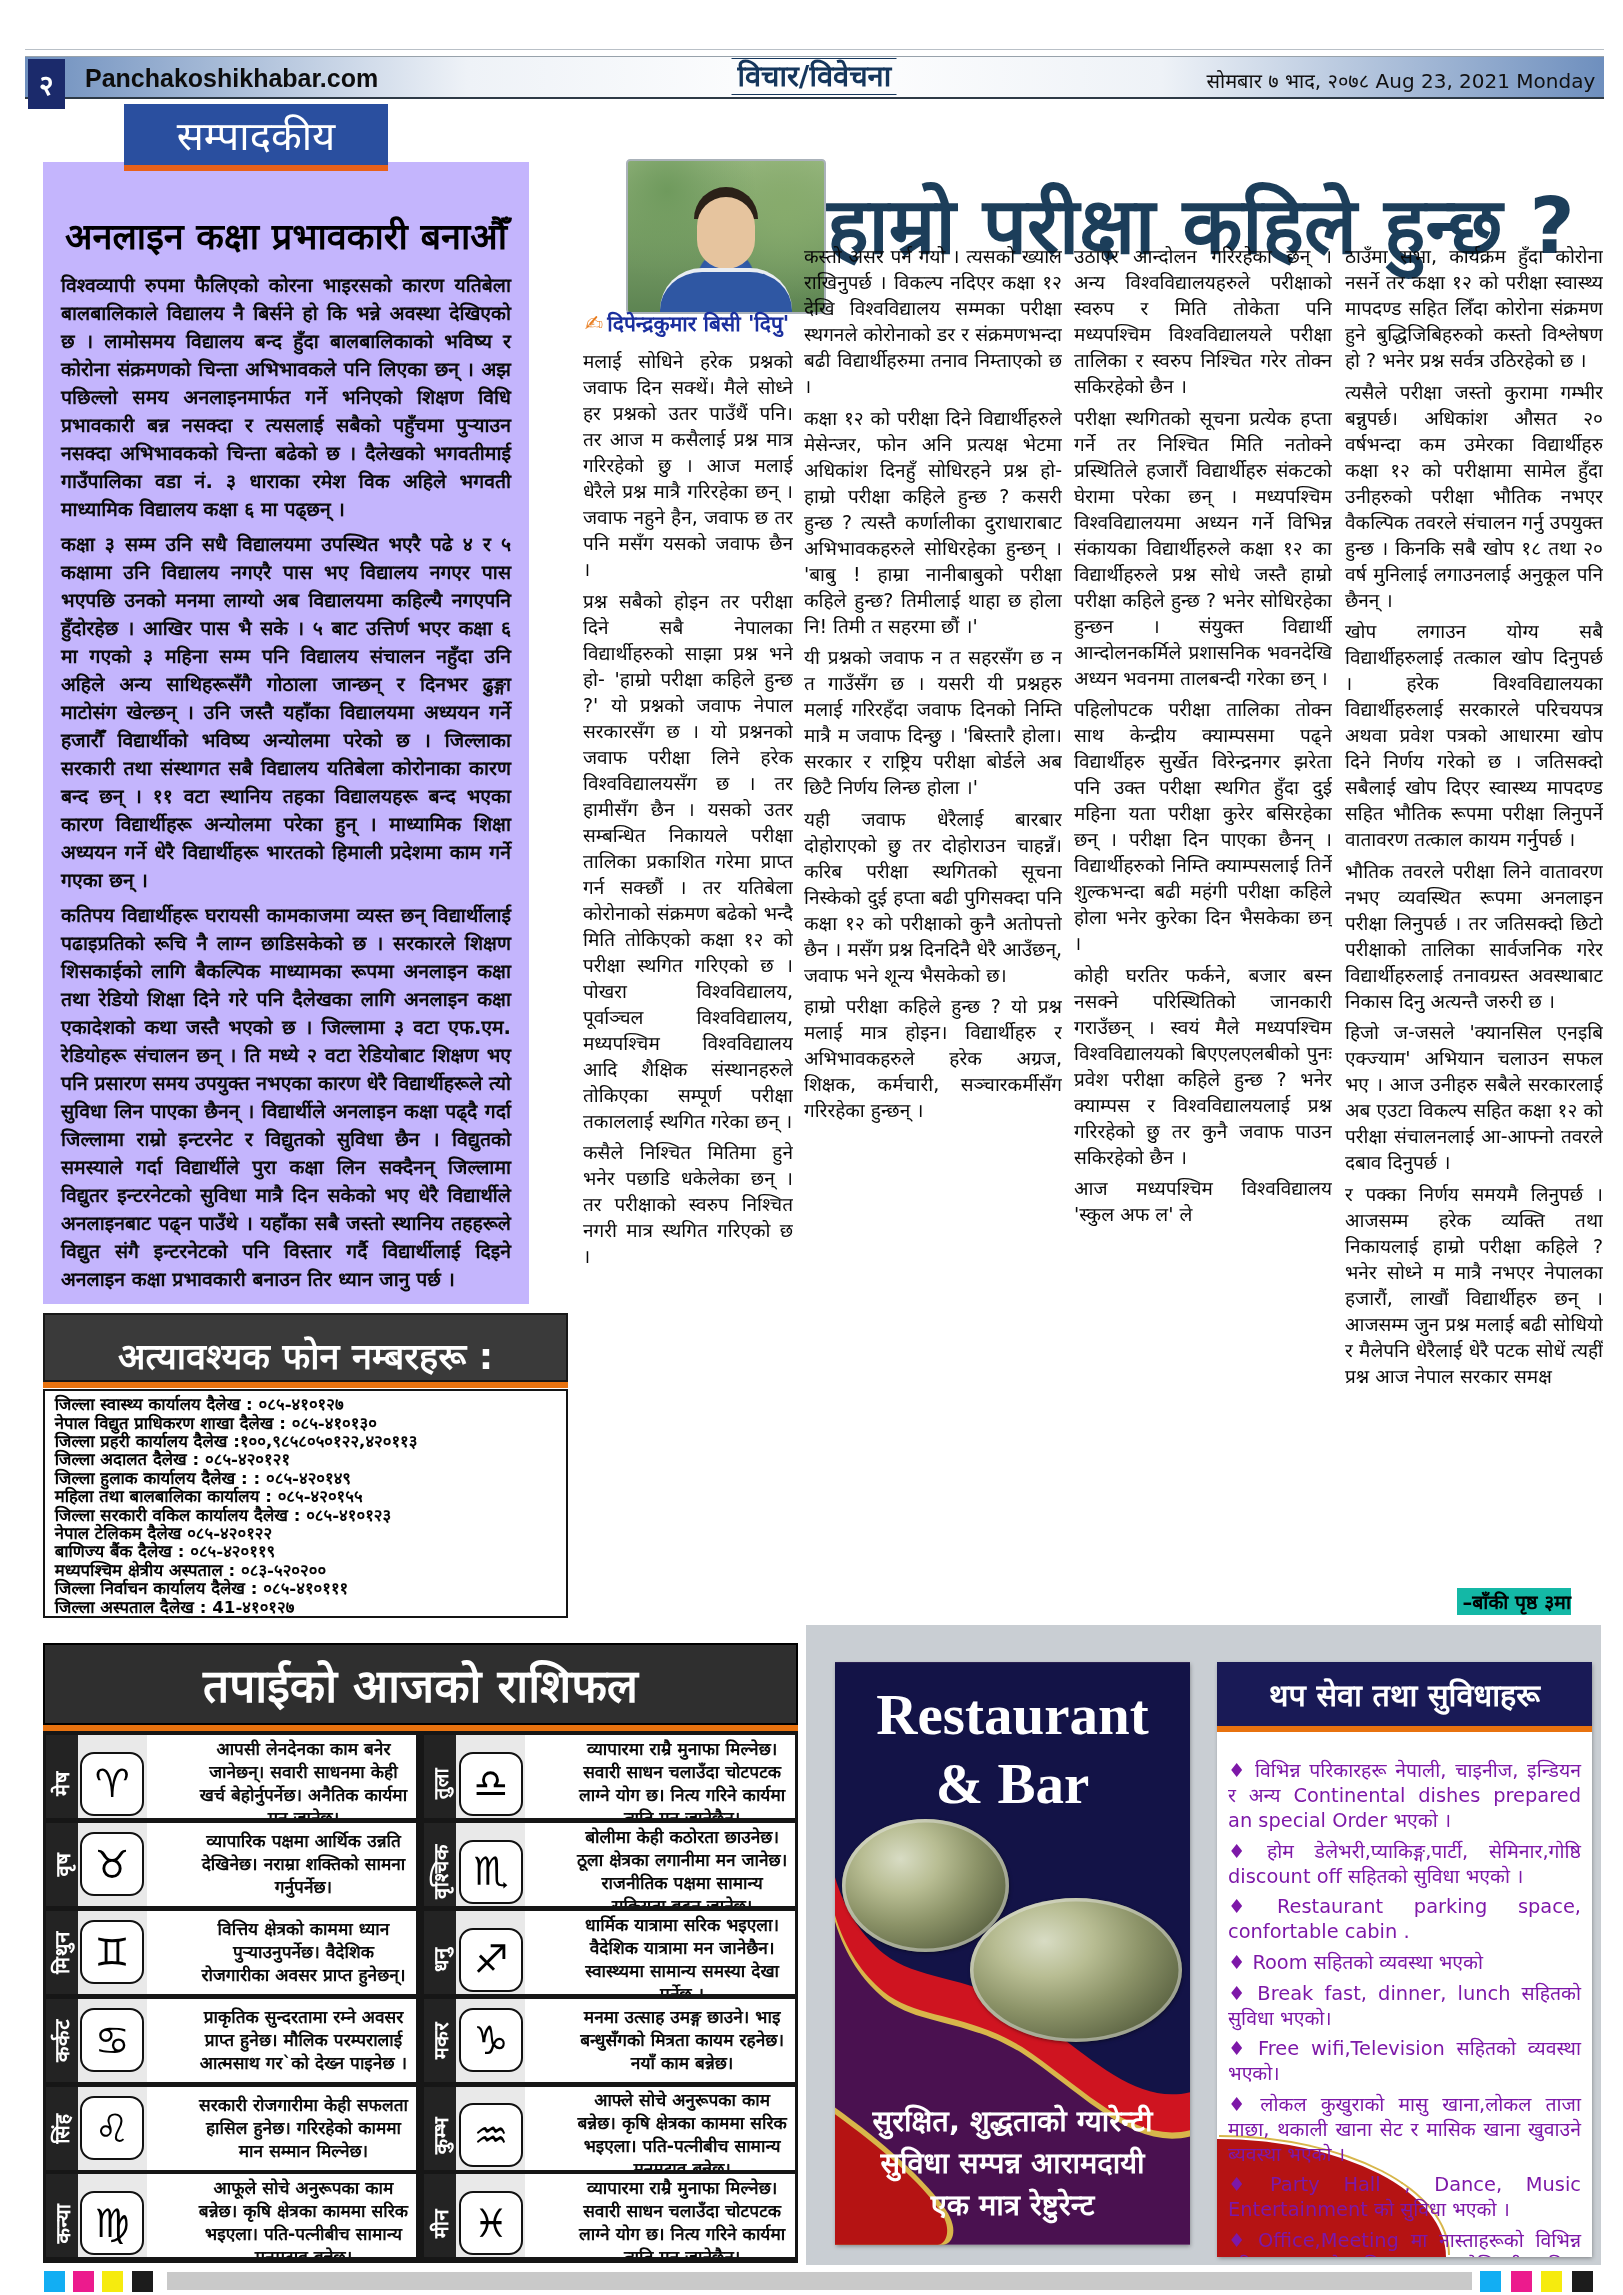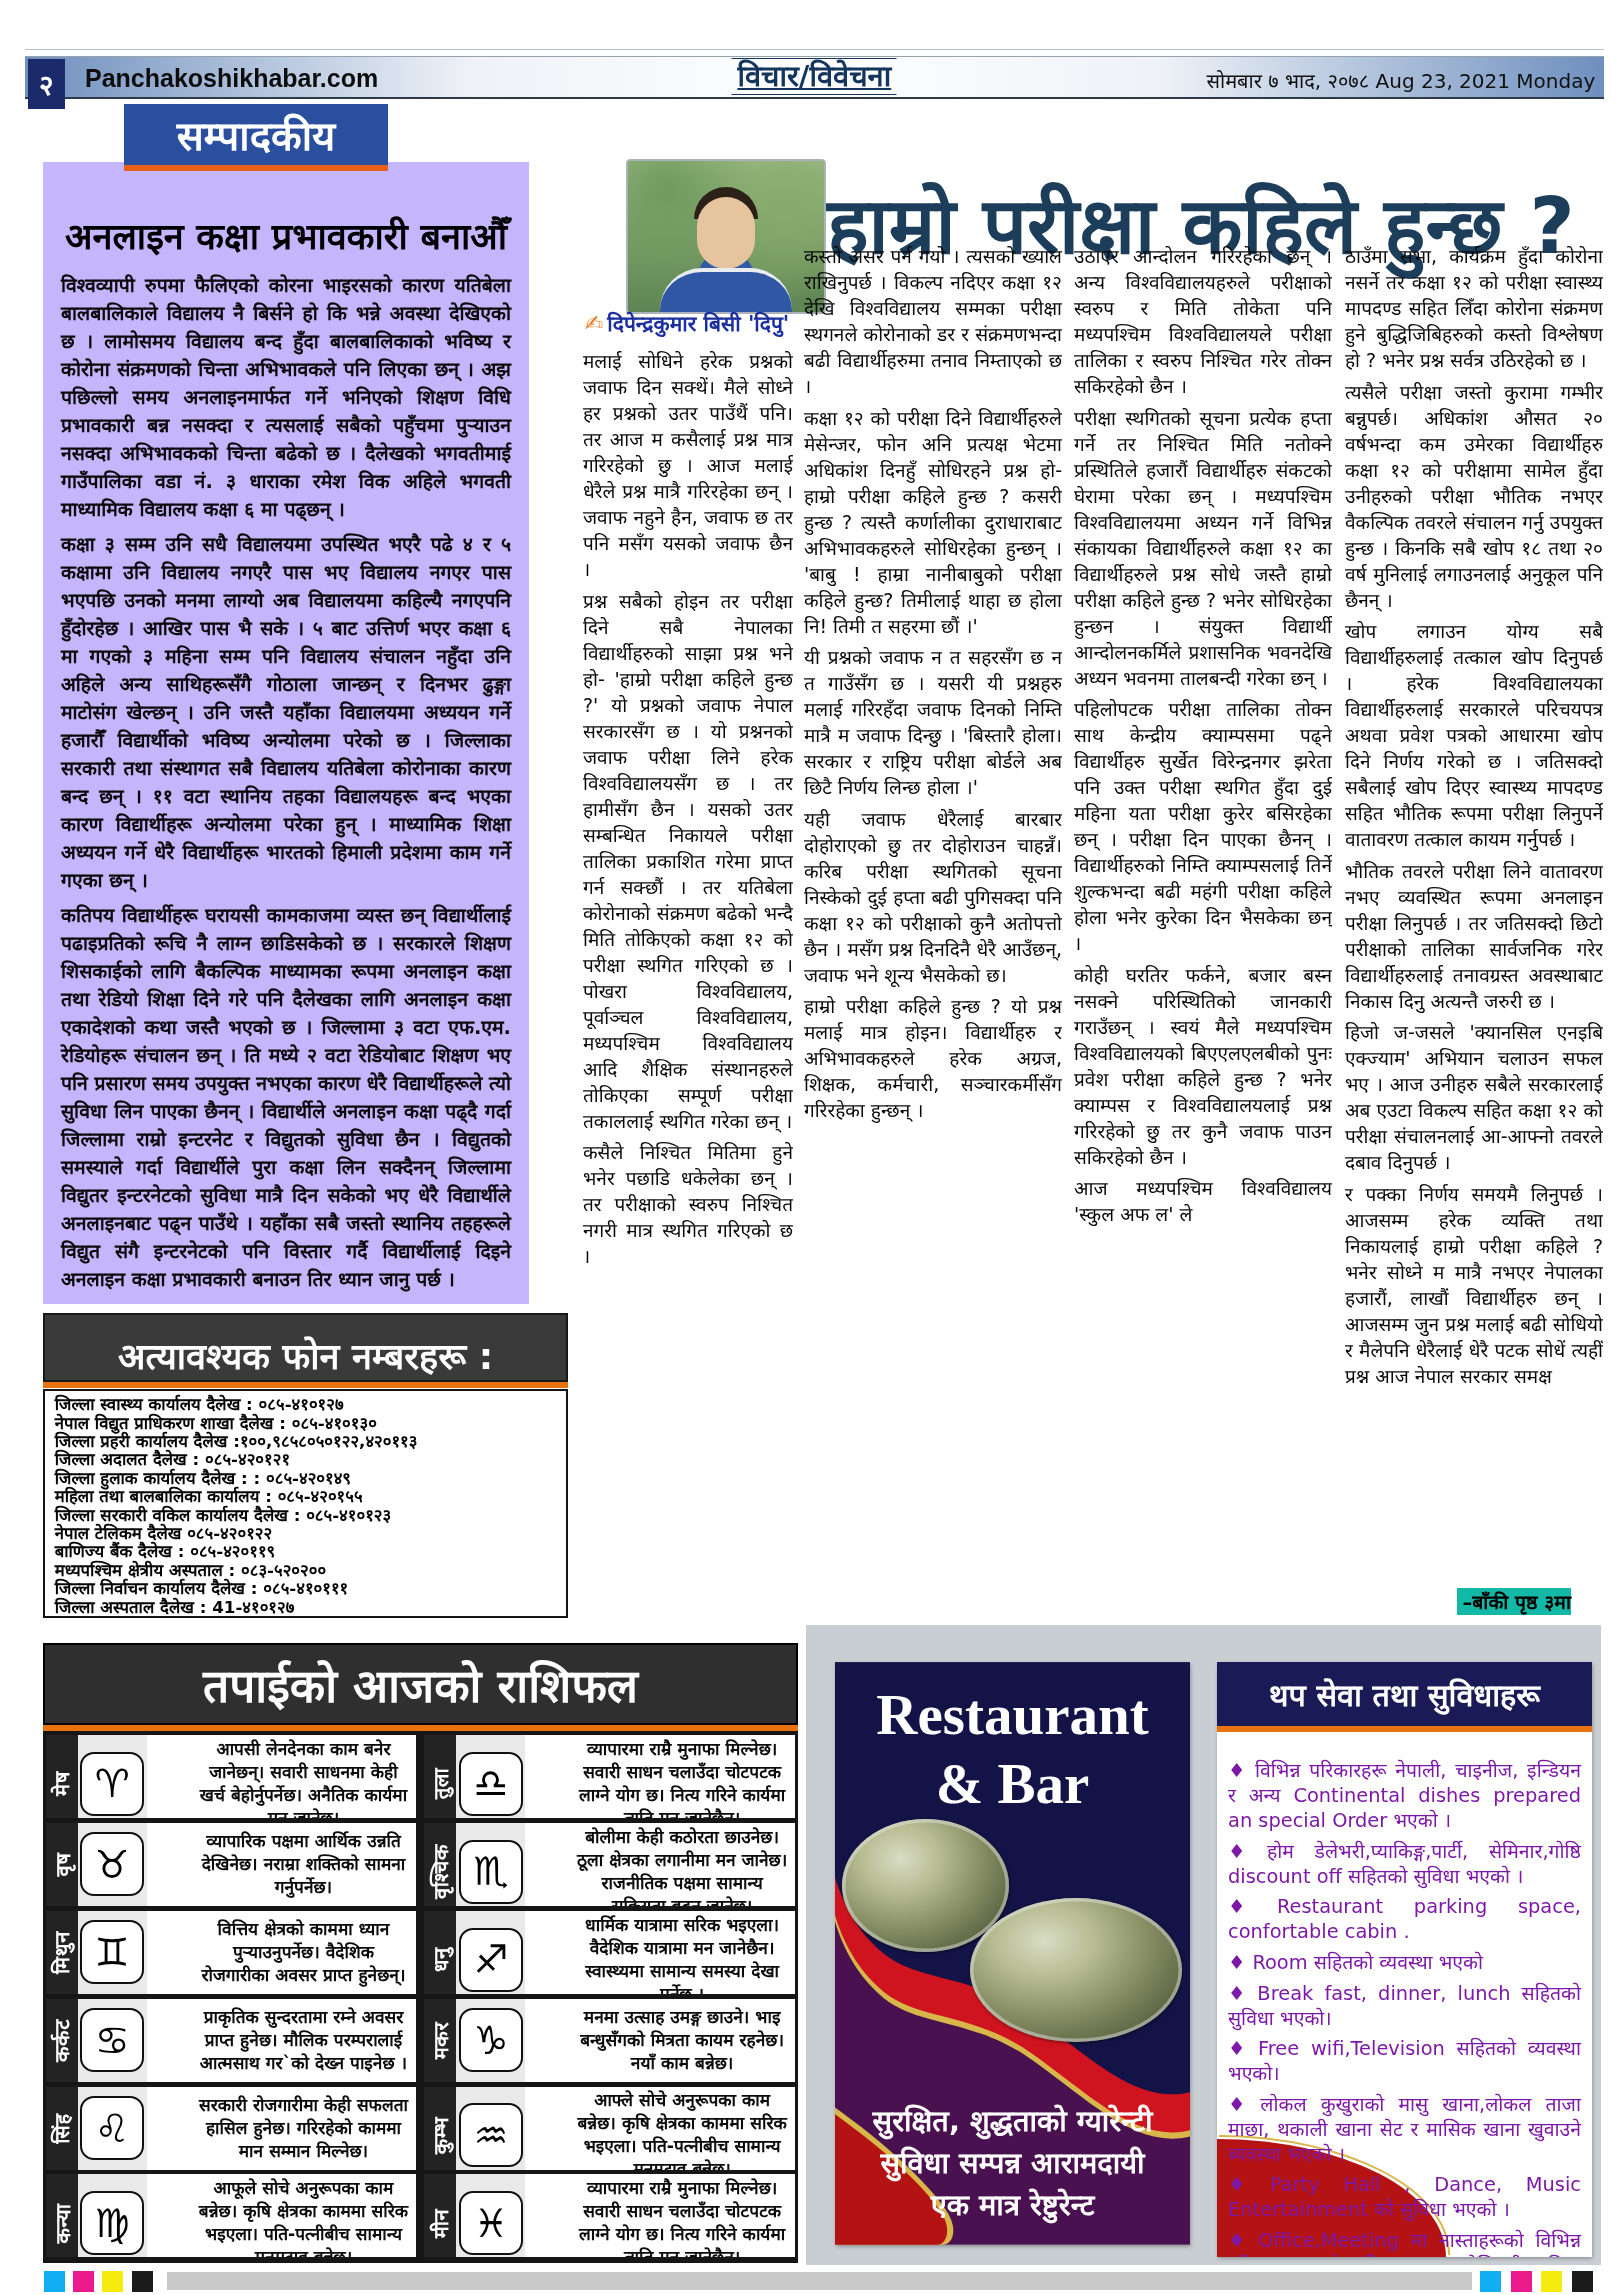--- a/index.html
+++ b/index.html
@@ -15,29 +15,29 @@
     border-top:0.7px solid #98a2ab;border-bottom:2.1px solid #2e3a46;
   }
   .pagenum-box{
     position:absolute;left:2.8px;top:2.1px;width:37px;height:50px;background:#1b2a6b;color:#fff;
     display:flex;align-items:center;justify-content:center;font-size:28px;font-weight:bold;z-index:3;
   }
   .site-name{position:absolute;left:60px;top:7px;font-size:25px;font-weight:bold;color:#0d0d0d;font-family:"Liberation Sans",sans-serif;}
   .section-title{
     position:absolute;left:50%;top:1.4px;transform:translateX(-50%);
     font-size:29px;font-weight:bold;color:#15365c;line-height:35px;
-    border-top:1.4px solid #15365c;border-bottom:1.4px solid #15365c;padding:0 5.6px;text-decoration:underline;
+    border-top:1.4px solid #15365c;border-bottom:1.4px solid #15365c;padding:0 5.6px;
   }
   .mast-date{position:absolute;right:8.3px;top:9.7px;font-size:20px;color:#101010;}
   
   .ed-label-box{
     position:absolute;left:124px;top:104px;width:264px;height:61px;background:#2a4f9f;z-index:2;
     display:flex;align-items:center;justify-content:center;
   }
-  .ed-label-box span{color:#fff;font-size:40px;font-weight:bold;}
+  .ed-label-box span{color:#fff;font-size:40px;font-weight:normal;}
   .ed-orange{position:absolute;left:124px;top:165px;width:264px;height:6.2px;background:#e8611a;z-index:2;}
   .ed-body-box{
     position:absolute;left:43px;top:162px;width:486px;height:1142px;background:#c4b5fd;
     padding:23.6px 18px 7px 18px;box-sizing:border-box;overflow:hidden;
   }
   .ed-headline{margin:25px 0 12.5px 0;text-align:center;font-size:36px;font-weight:bold;color:#000;}
   .ed-body-box p{
     margin:0 0 7px 0;font-size:19.4px;line-height:28px;font-weight:600;text-align:justify;color:#0a0a0a;
   }
   

